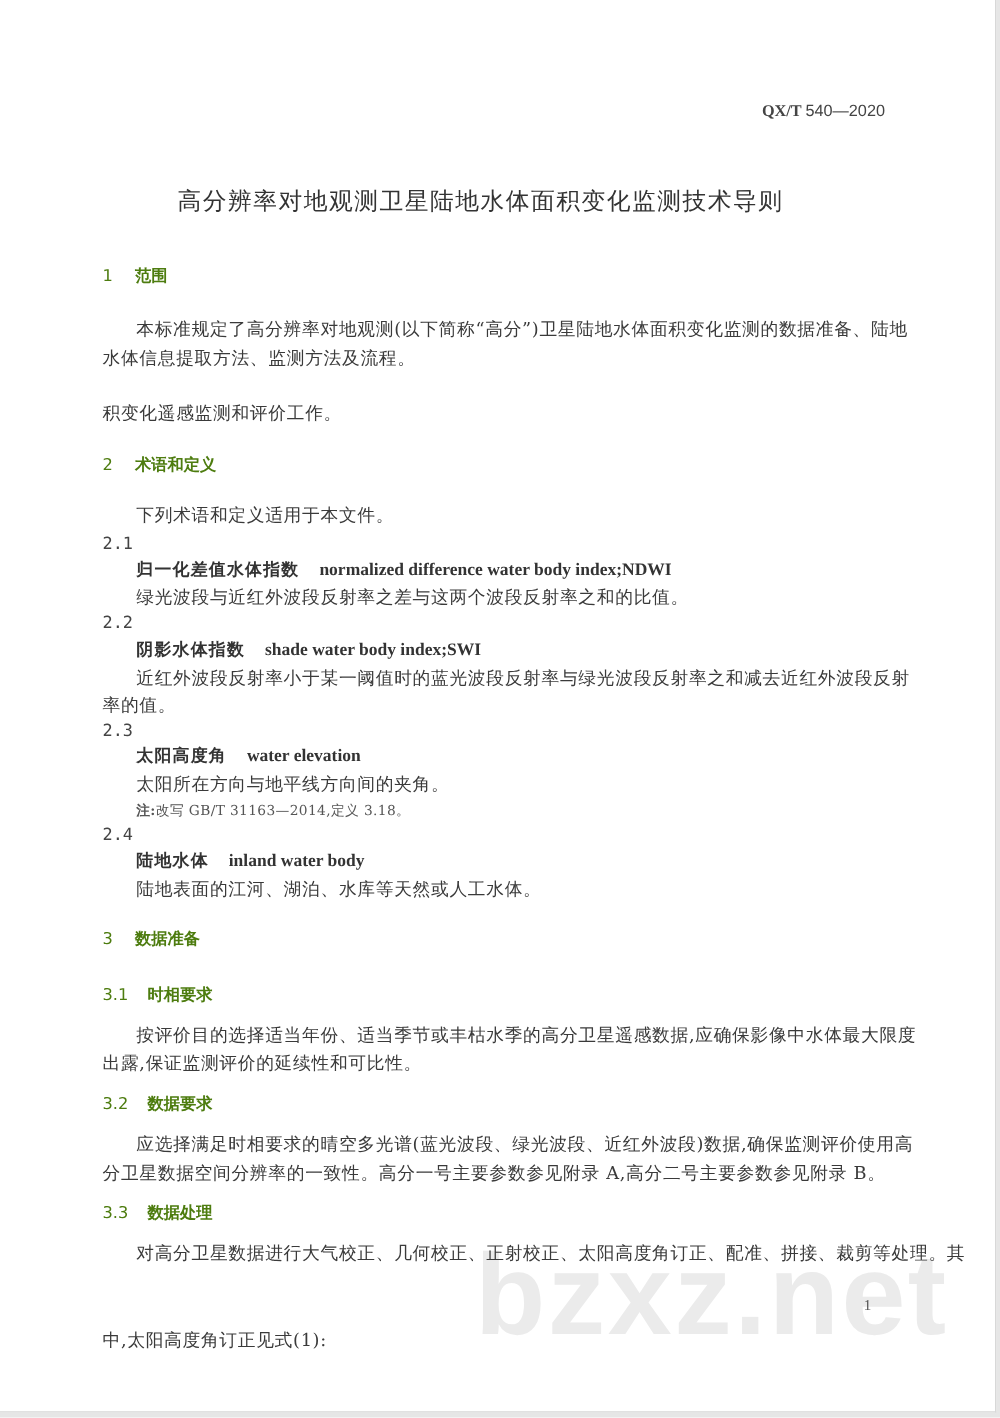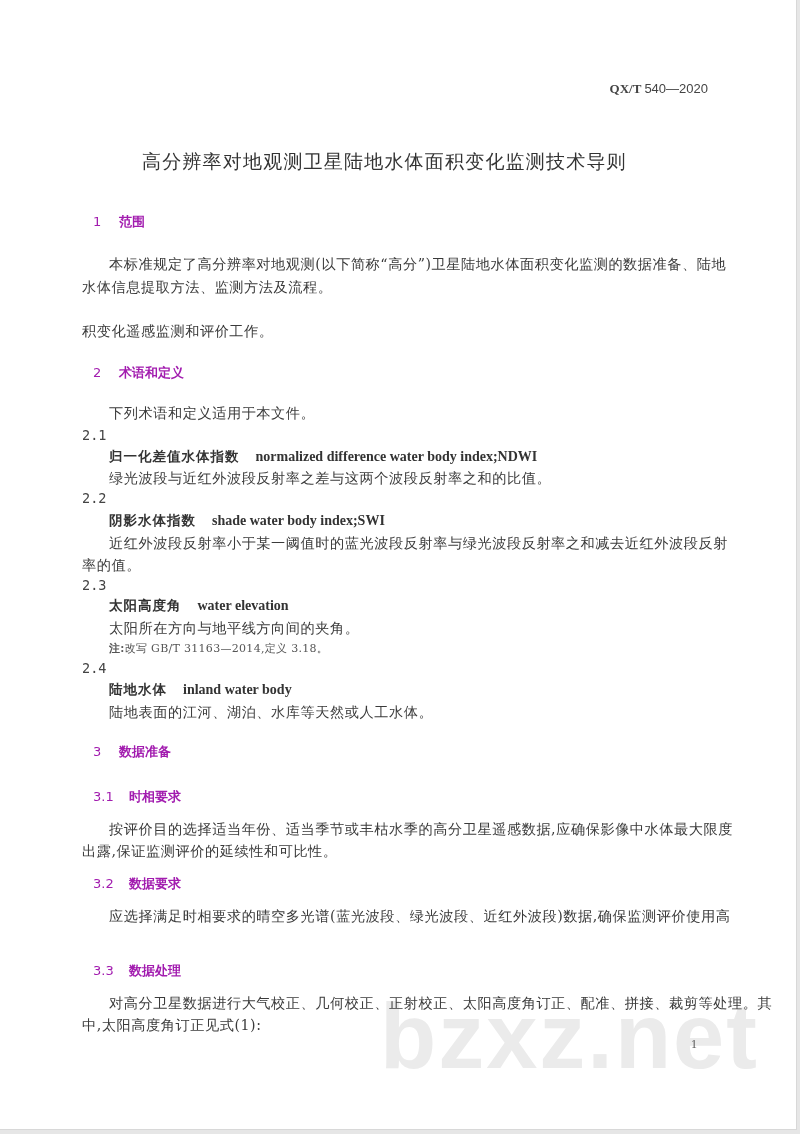--- a/index.html
+++ b/index.html
@@ -11,21 +11,21 @@
   }
   .page {
     position: absolute; left: 0; top: 0; width: 796px; height: 1129px;
     background: #ffffff;
     border-right: 1px solid #d8d8d8; border-bottom: 1px solid #d8d8d8;
   }
   .line { position: absolute; white-space: nowrap; line-height: 1; }
   .hdr { font-family: "Liberation Serif", "DejaVu Serif", serif; font-weight: bold; font-size: 13px; color: #444; right: 88px; top: 82px; }
   .hdr .num { font-family: "Liberation Sans", "DejaVu Sans", sans-serif; font-weight: normal; }
   .title { font-family: "DejaVu Sans", "Liberation Sans", sans-serif; font-size: 19px; color: #333; left: 142px; top: 152px; letter-spacing: 1.2px; }
-  .sec { font-family: "DejaVu Sans", "Liberation Sans", sans-serif; font-size: 13px; font-weight: bold; color: #a21caf; margin-left: 11px; }
+  .sec { font-family: "DejaVu Sans", "Liberation Sans", sans-serif; font-size: 13px; font-weight: bold; color: #4d7c0f; }
   .sec .no { font-weight: normal; display: inline-block; }
   .body { font-size: 14.2px; color: #3a3a3a; letter-spacing: 0.55px; }
   .ind { left: 109px; }
   .cont { left: 82px; }
   .clause { font-family: "DejaVu Sans Mono", "Liberation Mono", monospace; font-size: 13.5px; color: #444; left: 82px; }
   .term { left: 109px; font-size: 13.5px; font-weight: bold; color: #333; }
   .term .zh { font-family: "DejaVu Sans", "Liberation Sans", sans-serif; letter-spacing: 1px; }
   .term .en { font-family: "Liberation Serif", "DejaVu Serif", serif; margin-left: 16px; font-size: 14px; text-align: center; }
   .note { left: 109px; font-size: 11px; color: #555; letter-spacing: 0.3px; }
   .note b { font-weight: bold; }
@@ -99,21 +99,22 @@
   <div class="line sec" style="left:82px; top:790px;">
     <span class="no" style="width:36px;">3.1</span><span>时相要求</span>
   </div>
   <div class="line body cont" style="top:844px;">出露,保证监测评价的延续性和可比性。</div>
   <div class="line body ind" style="top:822px;">按评价目的选择适当年份、适当季节或丰枯水季的高分卫星遥感数据,应确保影像中水体最大限度</div>
 
   <div class="line sec" style="left:82px; top:877px;">
     <span class="no" style="width:36px;">3.2</span><span>数据要求</span>
   </div>
   <div class="line body ind" style="top:909px;">应选择满足时相要求的晴空多光谱(蓝光波段、绿光波段、近红外波段)数据,确保监测评价使用高</div>
+  <div class="line body cont" style="top:932px;">分卫星数据空间分辨率的一致性。高分一号主要参数参见附录 A,高分二号主要参数参见附录 B。</div>
 
   <div class="line sec" style="left:82px; top:964px;">
     <span class="no" style="width:36px;">3.3</span><span>数据处理</span>
   </div>
   <div class="line body ind" style="top:996px;">对高分卫星数据进行大气校正、几何校正、正射校正、太阳高度角订正、配准、拼接、裁剪等处理。其</div>
-  <div class="line body cont" style="top:1018px;">中,太阳高度角订正见式(1):</div>
+  <div class="line body cont" style="top:1066px;">中,太阳高度角订正见式(1):</div>
 
   <div class="line pgno">1</div>
 </div>
 
 </body></html>

